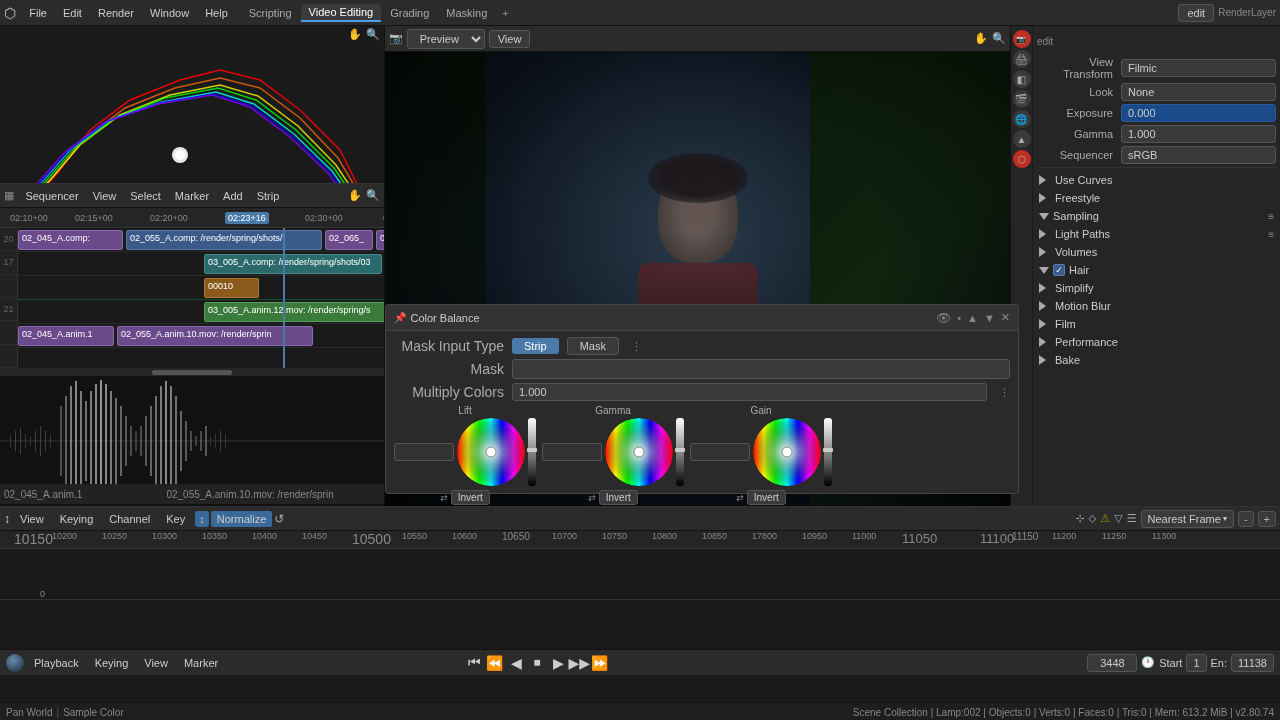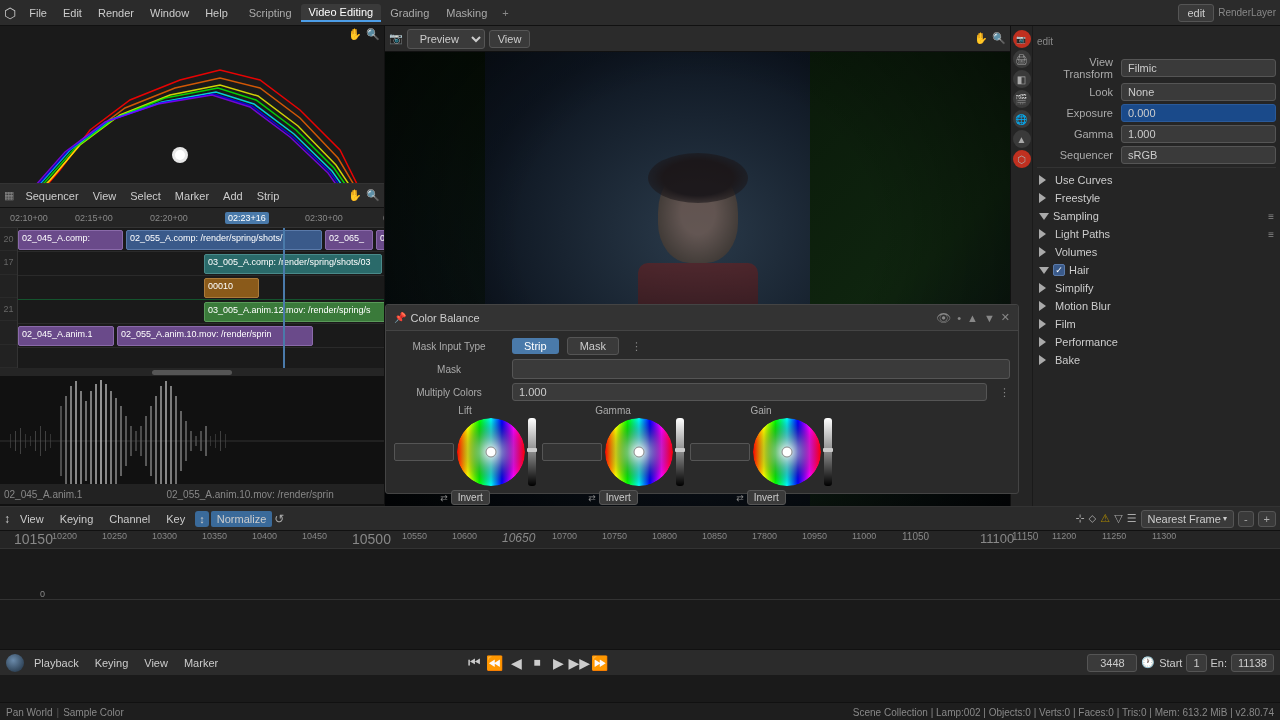--- a/index.html
+++ b/index.html
@@ -264,23 +264,23 @@
       padding: 6px 8px;
     }
     .cb-row {
       display: flex;
       align-items: center;
       margin-bottom: 4px;
       gap: 8px;
     }
     .cb-label-field {
       flex: 0 0 110px;
-      text-align: center;
+      text-align: right;
       color: #aaa;
-      font-size: 10px;
+      font-size: 14px;
     }
     .cb-field {
       flex: 1;
       background: #3a3a3a;
       border: 1px solid #555;
       border-radius: 3px;
       padding: 2px 6px;
       font-size: 11px;
       color: #ccc;
     }
@@ -940,29 +940,29 @@
       <span style="position:absolute; left:14px; font-size:14px; color:#888;">10150</span>
       <span style="position:absolute; left:52px; font-size:9px; color:#888;">10200</span>
       <span style="position:absolute; left:102px; font-size:9px; color:#888;">10250</span>
       <span style="position:absolute; left:152px; font-size:9px; color:#888;">10300</span>
       <span style="position:absolute; left:202px; font-size:9px; color:#888;">10350</span>
       <span style="position:absolute; left:252px; font-size:9px; color:#888;">10400</span>
       <span style="position:absolute; left:302px; font-size:9px; color:#888;">10450</span>
       <span style="position:absolute; left:352px; font-size:14px; color:#888;">10500</span>
       <span style="position:absolute; left:402px; font-size:9px; color:#888;">10550</span>
       <span style="position:absolute; left:452px; font-size:9px; color:#888;">10600</span>
-      <span style="position:absolute; left:502px; font-size:12px; color:#888;font-style:italic;">10650</span>
+      <span style="position:absolute; left:502px; font-size:10px; color:#888;">10650</span>
       <span style="position:absolute; left:552px; font-size:9px; color:#888;">10700</span>
       <span style="position:absolute; left:602px; font-size:9px; color:#888;">10750</span>
       <span style="position:absolute; left:652px; font-size:9px; color:#888;">10800</span>
       <span style="position:absolute; left:702px; font-size:9px; color:#888;">10850</span>
       <span style="position:absolute; left:752px; font-size:9px; color:#888;">17800</span>
       <span style="position:absolute; left:802px; font-size:9px; color:#888;">10950</span>
       <span style="position:absolute; left:852px; font-size:9px; color:#888;">11000</span>
-      <span style="position:absolute; left:902px; font-size:10px; color:#888;">11050</span>
+      <span style="position:absolute; left:902px; font-size:13px; color:#888;">11050</span>
       <span style="position:absolute; left:980px; font-size:13px; color:#888;">11100</span>
       <span style="position:absolute; left:1002px; font-size:10px; color:#888;margin-left:10px;">11150</span>
       <span style="position:absolute; left:1052px; font-size:9px; color:#888;">11200</span>
       <span style="position:absolute; left:1102px; font-size:9px; color:#888;">11250</span>
       <span style="position:absolute; left:1152px; font-size:9px; color:#888;">11300</span>
     </div>
   </div>
 
   <div style="flex:1; background:#1a1a1a; height:100px; position:relative;">
 

